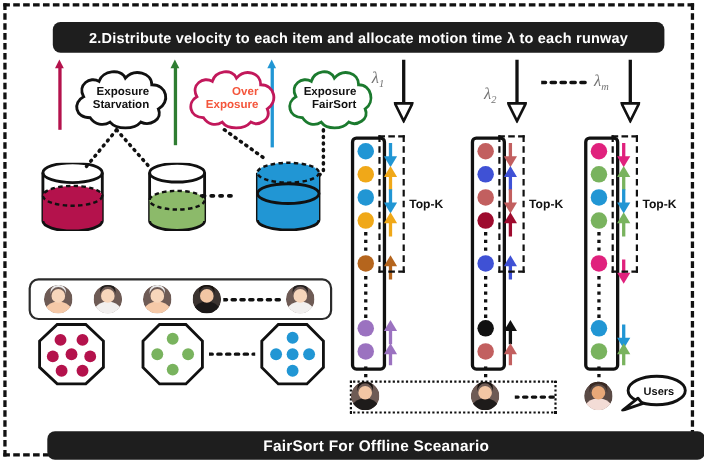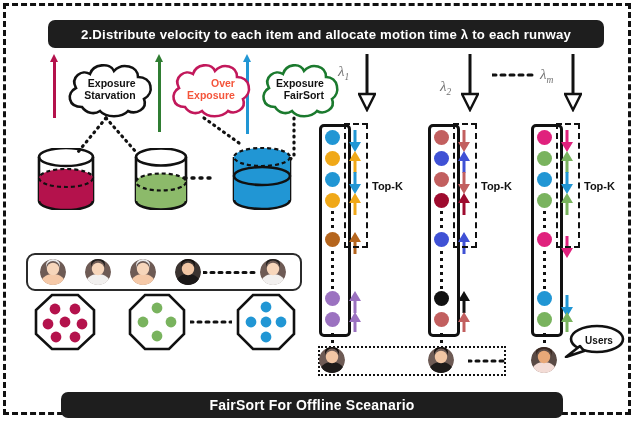--- a/index.html
+++ b/index.html
@@ -6,21 +6,21 @@
   body{width:640px;height:424px;position:relative;overflow:hidden;
        font-family:"Liberation Sans", sans-serif;}
 
   #frame{position:absolute;left:3px;top:3px;width:628px;height:412px;
          border:3px dashed #111;box-sizing:border-box;background:#fff;}
 
   .banner{position:absolute;background:#1e1e1e;border-radius:7px;
           display:flex;align-items:center;justify-content:center;
           color:#fff;font-weight:bold;letter-spacing:.2px;}
   #banner-top{left:42px;top:14px;width:556px;height:28px;font-size:13.2px;}
-  #banner-bottom{left:55px;top:386px;width:502px;height:26px;font-size:14px;}
+  #banner-bottom{left:37px;top:386px;width:598px;height:26px;font-size:14px;}
 
   .greenbox{position:absolute;background:#b9e5ab;border:2px solid #2b2b2b;
             border-radius:7px;display:flex;align-items:center;
             justify-content:center;font-weight:bold;color:#1b1b1b;}
   #gb-topk{left:18px;top:212px;width:278px;height:22px;font-size:9.6px;}
   #gb-prov{left:20px;top:350px;width:272px;height:22px;font-size:10.2px;}
 
   .whitebox{position:absolute;background:#fff;border:2px solid #2b2b2b;
             border-radius:9px;}
   #avatar-row{left:20px;top:247px;width:272px;height:34px;}
@@ -54,21 +54,21 @@
   .lam{position:absolute;font-family:"Liberation Serif", serif;
        font-style:italic;font-size:15px;color:#737373;white-space:nowrap;}
   .lam sub{font-size:9.5px;font-style:italic;}
 
   .bigarrow{position:absolute;}
 
   .avatar{position:absolute;border-radius:50%;overflow:hidden;}
 
   #users-box{position:absolute;left:312px;top:340px;width:188px;height:30px;
              border:2px dotted #111;box-sizing:border-box;}
-  #users-bubble{position:absolute;left:558px;top:320px;width:58px;height:28px;}
+  #users-bubble{position:absolute;left:558px;top:336px;width:58px;height:28px;}
   #users-bubble .bubbletxt{position:absolute;left:0;top:0;width:58px;height:28px;
        display:flex;align-items:center;justify-content:center;
        font-weight:bold;font-size:10px;color:#111;z-index:2;}
 </style>
 </head>
 <body>
 
 <div id="frame">
 
   <div class="banner" id="banner-top">2.Distribute velocity to each item and allocate motion time λ to each runway</div>

